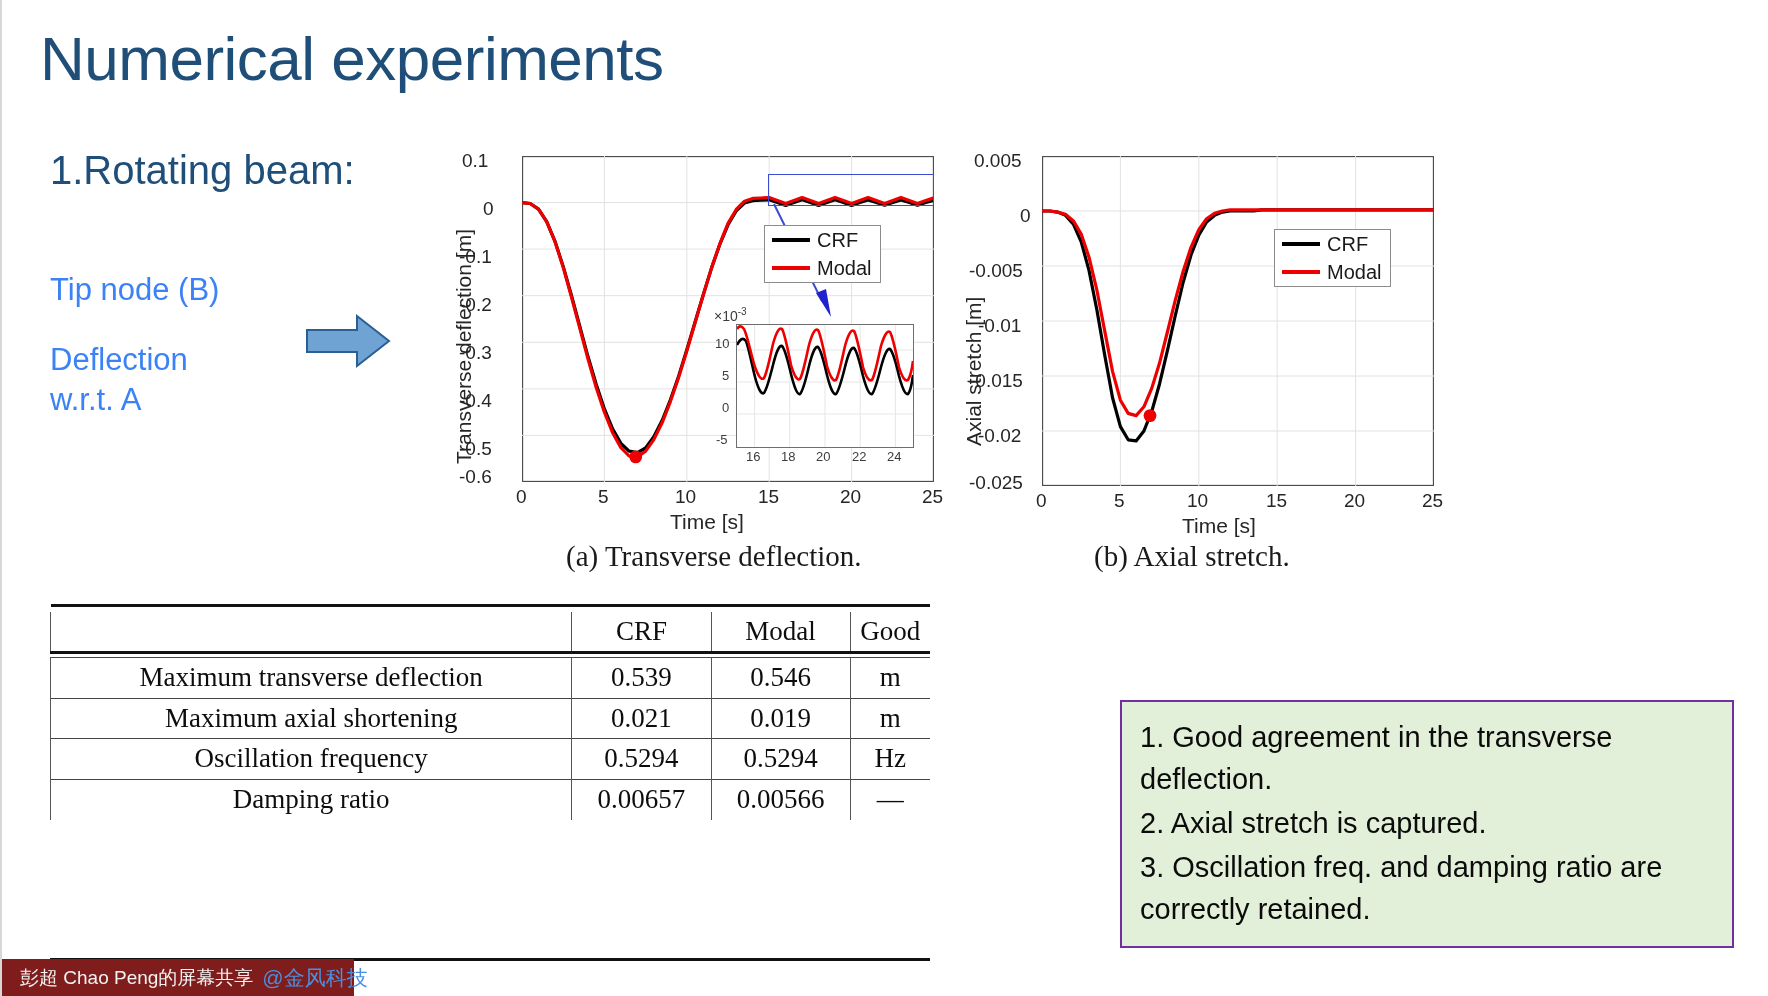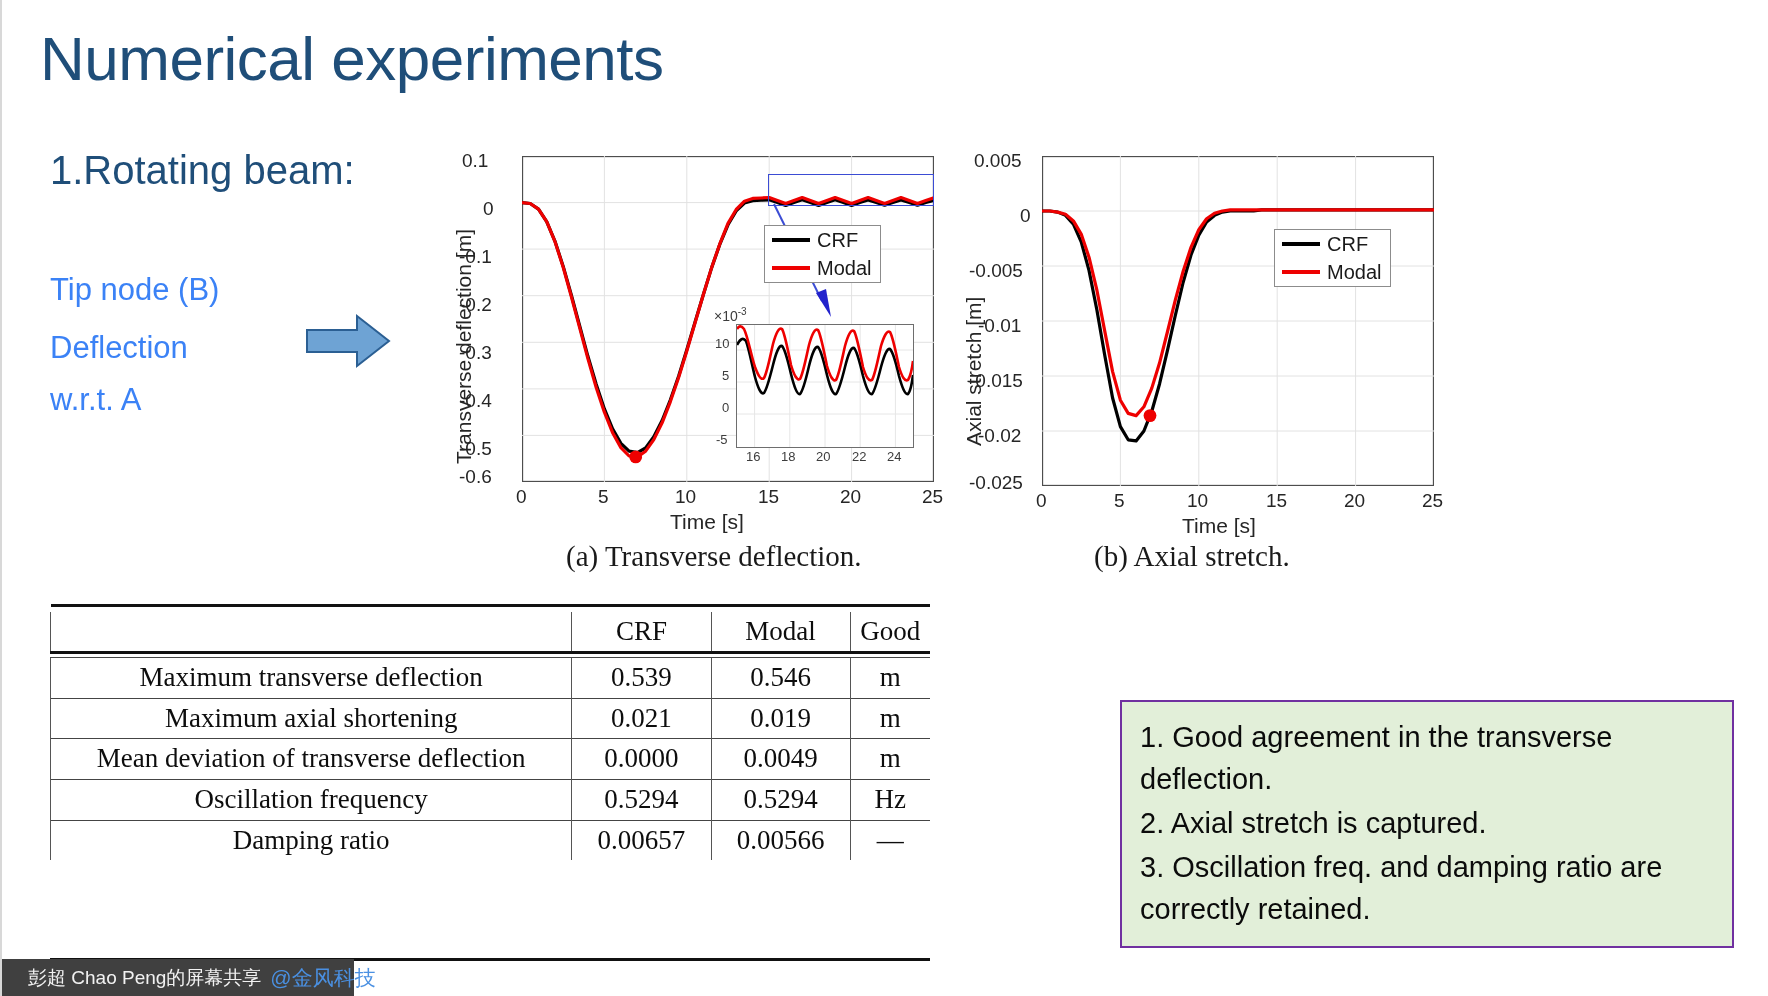--- a/index.html
+++ b/index.html
@@ -26,21 +26,21 @@
   
   #subtitle {
     position:absolute; left:48px; top:148px;
     font-size:40px; color:#1f4e79; white-space:nowrap;
   }
   .lead-line {
     position:absolute; left:48px;
     font-size:31px; color:#3b82f6; white-space:nowrap;
   }
   #lead-1 { top:272px; }
-  #lead-2 { top:330px; }
+  #lead-2 { top:342px; }
   #lead-3 { top:382px; }
   
   #arrow {
     position:absolute; left:303px; top:310px; width:86px; height:62px;
   }
   
   .figure { position:absolute; }
   #fig-a { left:452px; top:146px; width:500px; height:390px; }
   #fig-b { left:962px; top:146px; width:490px; height:390px; }
   .fig-caption {
@@ -85,23 +85,22 @@
     padding:14px 18px 0 18px;
   }
   #conclusions p {
     margin:0 0 2px 0;
     font-size:29px; line-height:1.45; color:#0b0b0b;
   }
   
   #taskbar {
     position:absolute; left:0; bottom:0;
     height:37px; width:352px;
-    background:#404040;
+    background:#7f1d1d;
     display:flex; align-items:center; gap:9px;
-    padding-left:8px;
   }
   #taskbar .tb-text { color:#f2f2f2; font-size:19px; white-space:nowrap; }
   #taskbar .tb-handle { color:#4a90e2; font-size:21px; white-space:nowrap; }
   .tb-icon { width:22px; height:22px; display:inline-block; }
   
   #bottom-rule {
     position:absolute; left:48px; top:958px; width:880px; height:3px; background:#111;
   }
   .tick-lbl {
     position:absolute;
@@ -323,26 +322,20 @@
       <td class="col-val sep">0.546</td>
       <td class="col-unit sep">m</td>
     </tr>
     <tr class="drow">
       <td class="col-label leftbar">Maximum axial shortening</td>
       <td class="col-val sep">0.021</td>
       <td class="col-val sep">0.019</td>
       <td class="col-unit sep">m</td>
     </tr>
     <tr class="drow">
-      <td class="col-label leftbar">Mean deviation of transverse deflection</td>
-      <td class="col-val sep">0.0000</td>
-      <td class="col-val sep">0.0049</td>
-      <td class="col-unit sep">m</td>
-    </tr>
-    <tr class="drow">
       <td class="col-label leftbar">Oscillation frequency</td>
       <td class="col-val sep">0.5294</td>
       <td class="col-val sep">0.5294</td>
       <td class="col-unit sep">Hz</td>
     </tr>
     <tr class="drow">
       <td class="col-label leftbar">Damping ratio</td>
       <td class="col-val sep">0.00657</td>
       <td class="col-val sep">0.00566</td>
       <td class="col-unit sep">—</td>

